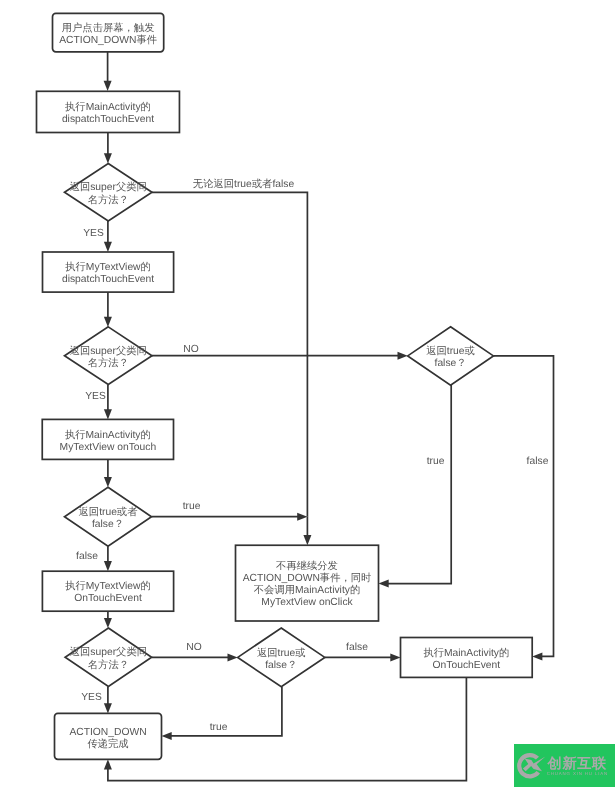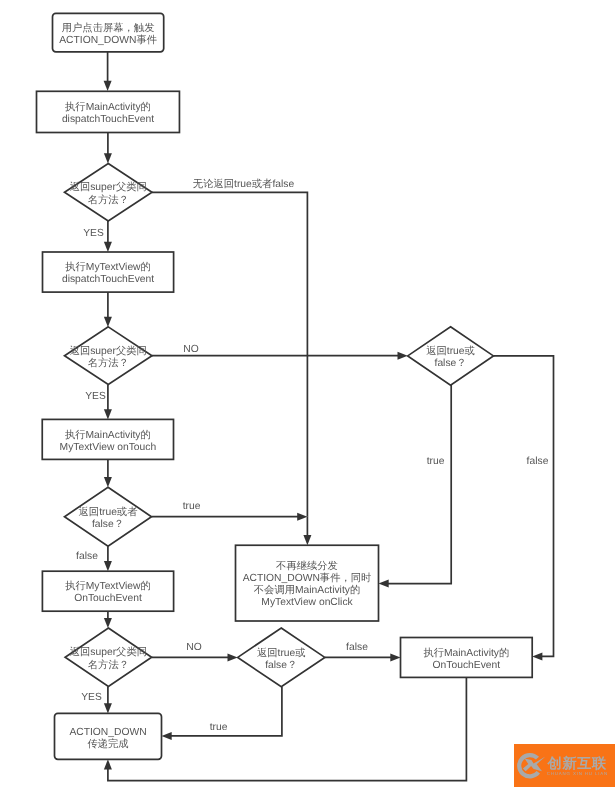--- a/index.html
+++ b/index.html
@@ -181,21 +181,21 @@
       <text class="edge-text" x="87" y="555.5" text-anchor="middle" dy="1.2">false</text>
       <text class="edge-text" x="435.5" y="460.5" text-anchor="middle" dy="1.2">true</text>
       <text class="edge-text" x="537.5" y="460.5" text-anchor="middle" dy="1.2">false</text>
       <text class="edge-text" x="194" y="646.5" text-anchor="middle" dy="1.2">NO</text>
       <text class="edge-text" x="357" y="646" text-anchor="middle" dy="1.2">false</text>
       <text class="edge-text" x="91.5" y="696.5" text-anchor="middle" dy="1.2">YES</text>
       <text class="edge-text" x="218.5" y="726" text-anchor="middle" dy="1.2">true</text>
     </svg>
 </div>
 
-<div id="watermark" style="left: 514px; top: 744px; width: 101px; height: 43px; background: #f97316;">
+<div id="watermark" style="left: 514px; top: 744px; width: 101px; height: 43px; background: #22c55e;">
     <svg width="101" height="43" viewBox="0 0 101 43">
       <g fill="#a9a9a9">
         <path d="M25.0 12.7 A12.8 12.8 0 1 0 26.0 29.6 L22.6 27.1 A8.6 8.6 0 1 1 21.9 15.6 Z"></path>
         <path d="M10.6 14.6 L17.4 16.0 L19.6 19.4 L31.4 12.4 L22.7 20.2 L28.0 27.2 L19.6 25.0 L17.1 22.1 L11.7 27.2 L8.9 24.4 L14.3 19.9 Z"></path>
       </g>
       <text x="33.6" y="23.9" font-family="&quot;Liberation Sans&quot;, sans-serif" font-size="14.2" font-weight="bold" letter-spacing="0.6" fill="#a9a9a9">创新互联</text>
       <text x="32.8" y="30.8" font-family="&quot;Liberation Sans&quot;, sans-serif" font-size="4.4" letter-spacing="0.84" fill="#a9a9a9">CHUANG XIN HU LIAN</text>
     </svg>
   </div>
 

